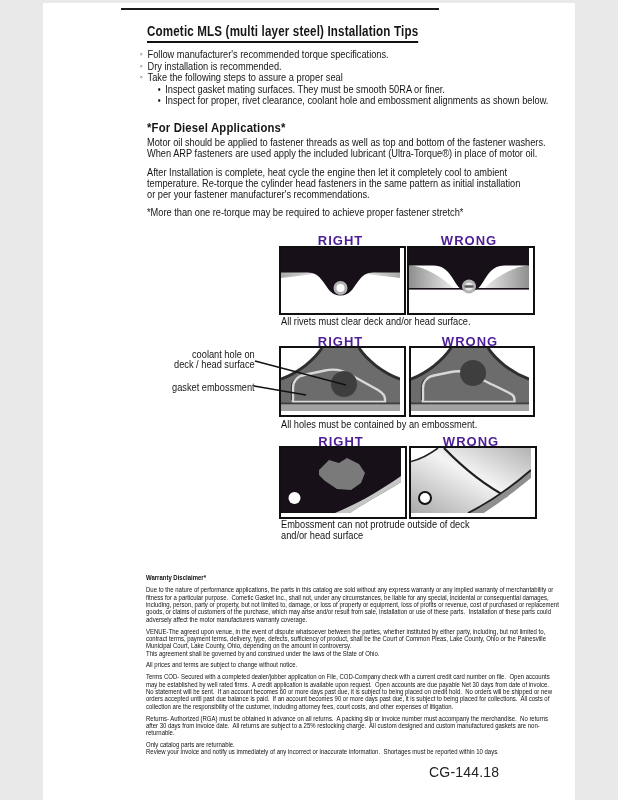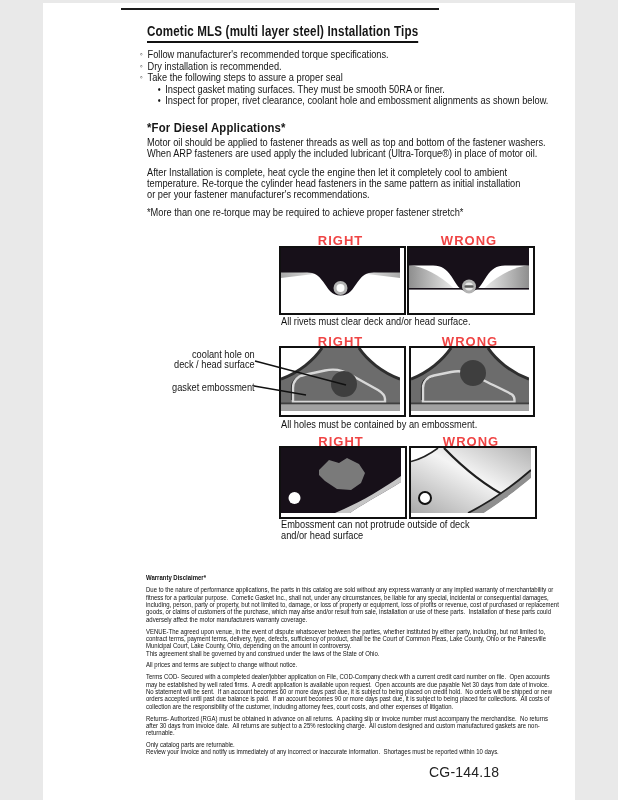--- a/index.html
+++ b/index.html
@@ -26,21 +26,21 @@
   .b-row{display:flex;}
   .b-marker{width:9px;font-size:9px;flex:0 0 9px;}
   .sb-row{display:flex;padding-left:21px;}
   .sb-marker{width:9px;font-size:10px;flex:0 0 9px;}
 
   #diesel-heading{left:104px;top:117px;font-size:13.5px;font-weight:bold;letter-spacing:0.2px;}
   #diesel-p1{left:104px;top:134px;width:520px;font-size:11px;line-height:10.6px;}
   #diesel-p2{left:104px;top:164px;width:520px;font-size:11px;line-height:11.2px;}
   #diesel-note{left:104px;top:203px;width:520px;font-size:11px;}
 
-  .rw-label{font-size:13px;font-weight:700;letter-spacing:1px;text-align:center;color:#ef4444;}
+  .rw-label{font-size:13px;font-weight:700;letter-spacing:1px;text-align:center;color:#4c1d95;}
   .panel{border:2px solid #101010;background:#fff;}
   .caption{font-size:11px;color:#141414;}
 
   #side-label-1{left:105px;top:347px;width:127px;font-size:11px;line-height:9.8px;text-align:right;}
   #side-label-2{left:105px;top:378px;width:127px;font-size:11px;text-align:right;}
   #leader-lines{left:210px;top:352px;z-index:5;}
 
   #legal{left:103px;top:571px;width:435px;font-size:6.3px;line-height:7.35px;color:#111;}
   #legal .lp{margin:0 0 4.5px 0;}
   #legal .lh{font-weight:bold;margin:0 0 5px 0;}

